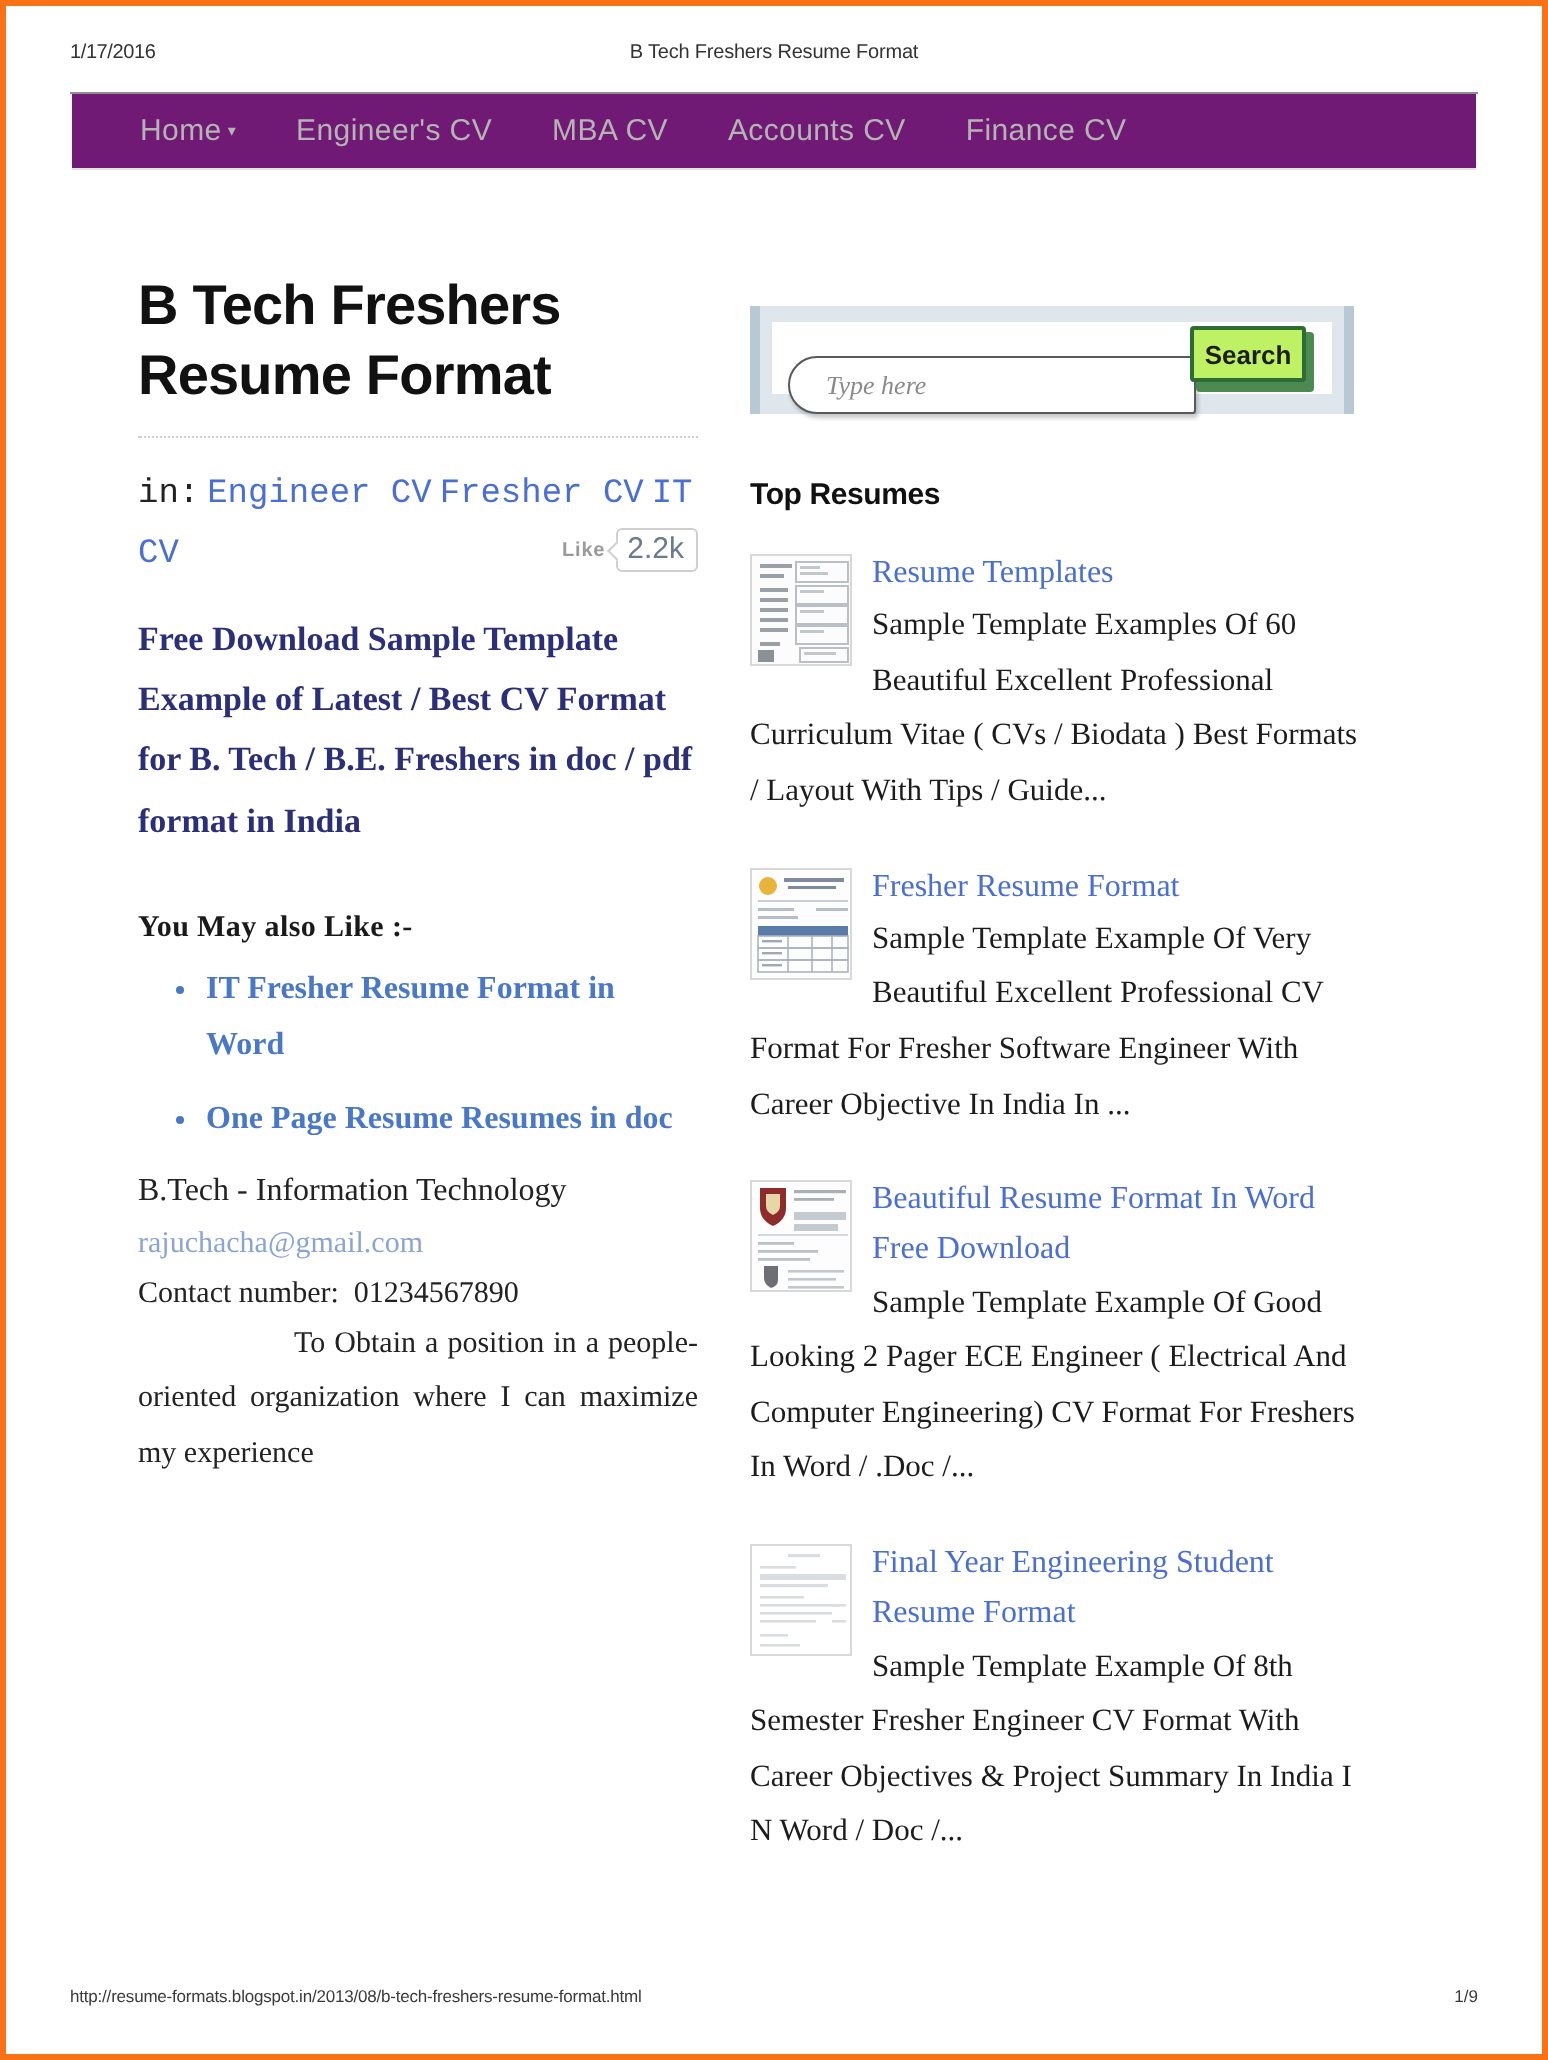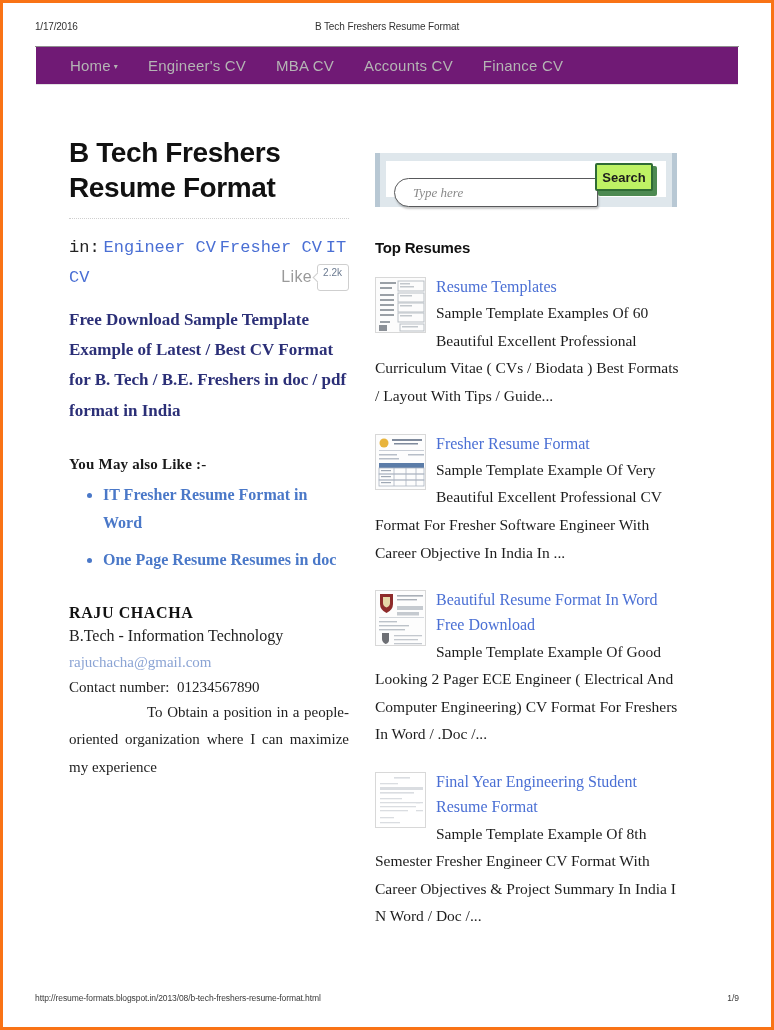--- a/index.html
+++ b/index.html
@@ -118,33 +118,34 @@
     height: 0;
   }
   .like-widget {
     position: absolute;
     right: 0; top: -29px;
     display: flex;
     align-items: center;
     font-family: "Liberation Sans", sans-serif;
   }
   .like-word {
-    font-size: 16px;
+    font-size: 10px;
     color: #9a9a9a;
     margin-right: 5px;
     letter-spacing: 0.4px;
+    font-weight: bold;
   }
   .like-count {
     position: relative;
-    font-size: 10px;
+    font-size: 15px;
     color: #6b7a90;
     border: 1px solid #cfcfcf;
     border-radius: 3px;
     background: #fff;
-    padding: 2px 6px 12px 5px;
+    padding: 2px 6px 2px 5px;
     line-height: 1.1;
   }
   .like-count::before {
     content: "";
     position: absolute;
     left: -4px; top: 50%;
     margin-top: -3px;
     width: 6px; height: 6px;
     background: #fff;
     border-left: 1px solid #cfcfcf;
@@ -369,21 +370,20 @@
       </div>
 
       <p class="lead-para">Free Download Sample Template Example of Latest / Best CV Format for B. Tech / B.E. Freshers in doc / pdf format in India</p>
 
       <p class="also-like">You May also Like :-</p>
       <ul class="also-list">
         <li><span>IT Fresher Resume Format in Word</span></li>
         <li><span>One Page Resume Resumes in doc</span></li>
       </ul>
 
-      <p class="resume-name">RAJU CHACHA</p>
       <p class="resume-degree">B.Tech - Information Technology</p>
       <p class="resume-email">rajuchacha@gmail.com</p>
       <p class="resume-contact">
         <span>Contact number:</span>&nbsp;
         <span>01234567890</span>
       </p>
 
       <p class="objective-body">To Obtain a position in a people-oriented organization where I can maximize my experience</p>
     </div>
 

